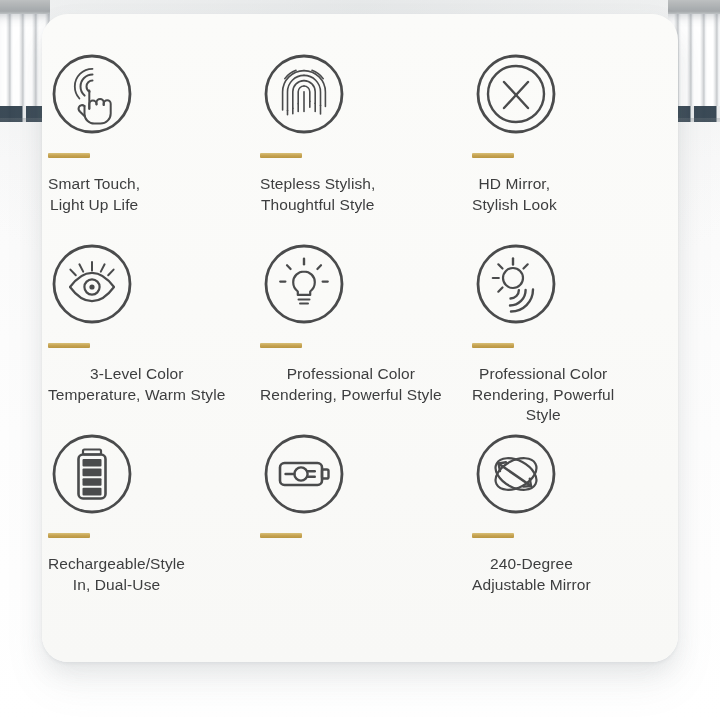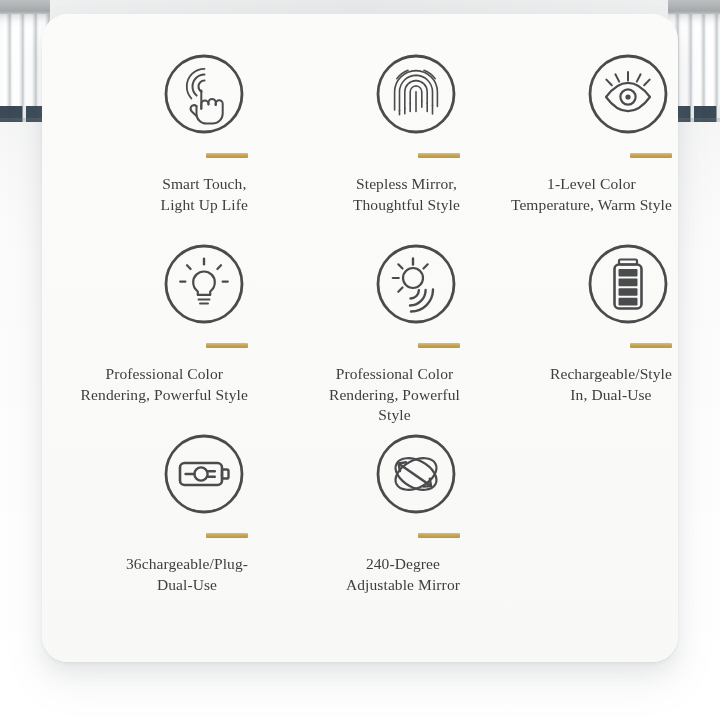--- a/index.html
+++ b/index.html
@@ -119,23 +119,22 @@
     width: 636px;
     display: grid;
     grid-template-columns: repeat(3, 1fr);
     grid-template-rows: repeat(3, 190px);
     column-gap: 0px;
   }
 
   .feature-cell {
     display: flex;
     flex-direction: column;
-    align-items: flex-end;
+    align-items: flex-start;
     padding: 0 6px;
-    font-family: Liberation Serif, serif;
   }
 
   .icon-circle {
     width: 88px;
     height: 88px;
     flex: 0 0 88px;
     display: block;
   }
   .icon-circle svg { display: block; width: 88px; height: 88px; }
 
@@ -223,42 +222,55 @@
               <path d="M27.5 60.5v4.2"></path>
               <path d="M44 20.6c-11.8 0-21.4 9.6-21.4 21.4v18"></path>
               <path d="M44 20.6c11.8 0 21.4 9.6 21.4 21.4v14.4"></path>
               <path d="M44 41.8v19.6"></path>
               <path d="M36 20.2c-4.5 1.6-8.4 4.5-11.2 8.4"></path>
               <path d="M52 20.2c4.5 1.6 8.4 4.5 11.2 8.4"></path>
             </g>
           </svg>
         </span>
         <span class="accent-bar"></span>
-        <span class="feature-caption">Stepless Mirror,
+        <span class="feature-caption">Stepless Stylish,
 Thoughtful Style</span>
       </div>
 
+      <div class="feature-cell">
+        <span class="icon-circle">
+          <svg viewBox="0 0 88 88" fill="none" stroke="#4a4b4c" stroke-linecap="round" stroke-linejoin="round">
+            <circle cx="44" cy="44" r="38" stroke-width="2.8"></circle>
+            <circle cx="44" cy="44" r="28" stroke-width="2.4"></circle>
+            <path d="M32 32 L56 58" stroke-width="2.4"></path>
+            <path d="M56 32 L32 58" stroke-width="2.4"></path>
+          </svg>
+        </span>
+        <span class="accent-bar"></span>
+        <span class="feature-caption">HD Mirror,
+Stylish Look</span>
+      </div>
 
       <div class="feature-cell">
         <span class="icon-circle">
           <svg viewBox="0 0 88 88" fill="none" stroke="#4a4b4c" stroke-linecap="round" stroke-linejoin="round">
             <circle cx="44" cy="44" r="38" stroke-width="2.8"></circle>
             <path d="M22 47c7-9.5 14.5-14.2 22-14.2S59 37.5 66 47
                      c-7 9.5-14.5 14.2-22 14.2S29 56.5 22 47Z" stroke-width="2.2"></path>
             <circle cx="44" cy="47" r="7.6" stroke-width="2.2"></circle>
             <circle cx="44" cy="47" r="2.6" fill="#4a4b4c" stroke="none"></circle>
             <path d="M44 30.5V22" stroke-width="2"></path>
             <path d="M35.2 31.6 31.4 24.3" stroke-width="2"></path>
             <path d="M52.8 31.6 56.6 24.3" stroke-width="2"></path>
             <path d="M27.8 35.3 22.4 29.6" stroke-width="2"></path>
             <path d="M60.2 35.3 65.6 29.6" stroke-width="2"></path>
           </svg>
         </span>
         <span class="accent-bar"></span>
-        <span class="feature-caption">1-Level Color
+        <span class="feature-caption">3-Level Color
 Temperature, Warm Style</span>
       </div>
 
       <div class="feature-cell">
         <span class="icon-circle">
           <svg viewBox="0 0 88 88" fill="none" stroke="#4a4b4c" stroke-linecap="round" stroke-linejoin="round">
             <circle cx="44" cy="44" r="38" stroke-width="2.8"></circle>
             <path d="M44 31.5c-6 0-10.8 4.8-10.8 10.8 0 3.9 2 7.2 4.6 9.2v3.4h12.4v-3.4
                      c2.6-2 4.6-5.3 4.6-9.2 0-6-4.8-10.8-10.8-10.8Z" stroke-width="2.2"></path>
             <path d="M38.5 59.5h11" stroke-width="2"></path>
@@ -319,22 +331,20 @@
             <circle cx="44" cy="44" r="38" stroke-width="2.8"></circle>
             <rect x="20" y="33" width="42" height="22" rx="4.5" stroke-width="2.6"></rect>
             <rect x="62" y="39.5" width="6.5" height="9" rx="1.6" stroke-width="2.4"></rect>
             <circle cx="41" cy="44" r="6.6" stroke-width="2.4"></circle>
             <path d="M34.4 44H25.5" stroke-width="2.4"></path>
             <path d="M47.6 41.2h7.2" stroke-width="2.4"></path>
             <path d="M47.6 46.8h7.2" stroke-width="2.4"></path>
           </svg>
         </span>
         <span class="accent-bar"></span>
-        <span class="feature-caption">36chargeable/Plug-
-Dual-Use</span>
       </div>
 
       <div class="feature-cell">
         <span class="icon-circle">
           <svg viewBox="0 0 88 88" fill="none" stroke="#4a4b4c" stroke-linecap="round" stroke-linejoin="round">
             <circle cx="44" cy="44" r="38" stroke-width="2.8"></circle>
             <ellipse cx="44" cy="44" rx="22" ry="13.5" transform="rotate(-28 44 44)" stroke-width="2.2"></ellipse>
             <ellipse cx="44" cy="44" rx="22" ry="13.5" transform="rotate(28 44 44)" stroke-width="2.2"></ellipse>
             <path d="M26.5 33.5 L59 56" stroke-width="2.6"></path>
             <path d="M26.5 33.5 l1.5 7.5 M26.5 33.5 l7.4 -1.2" stroke-width="2.4"></path>

